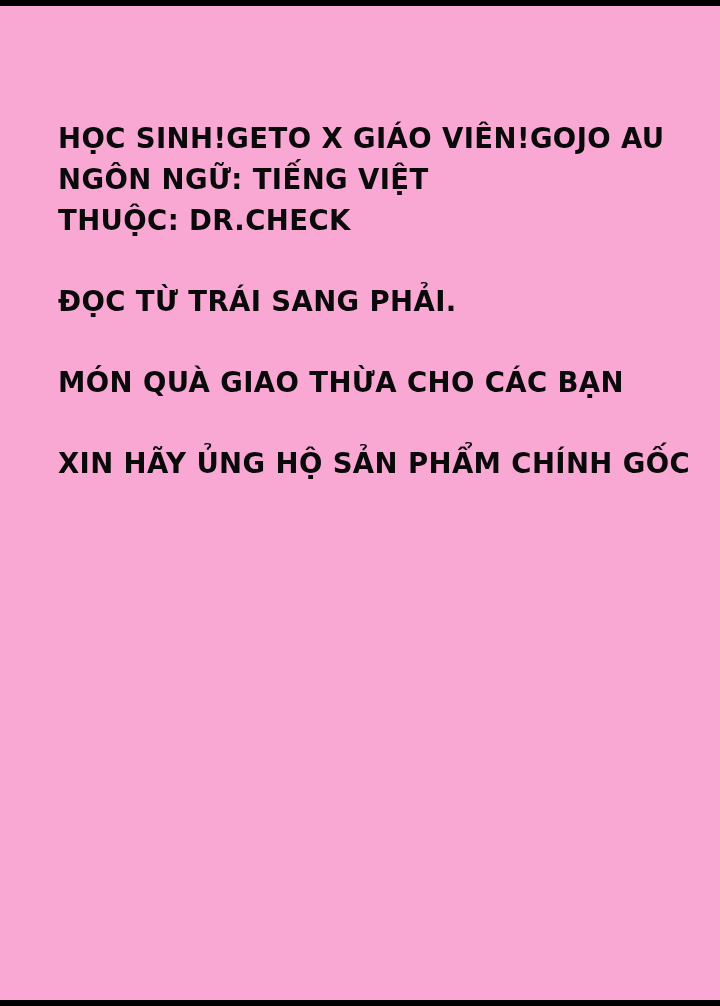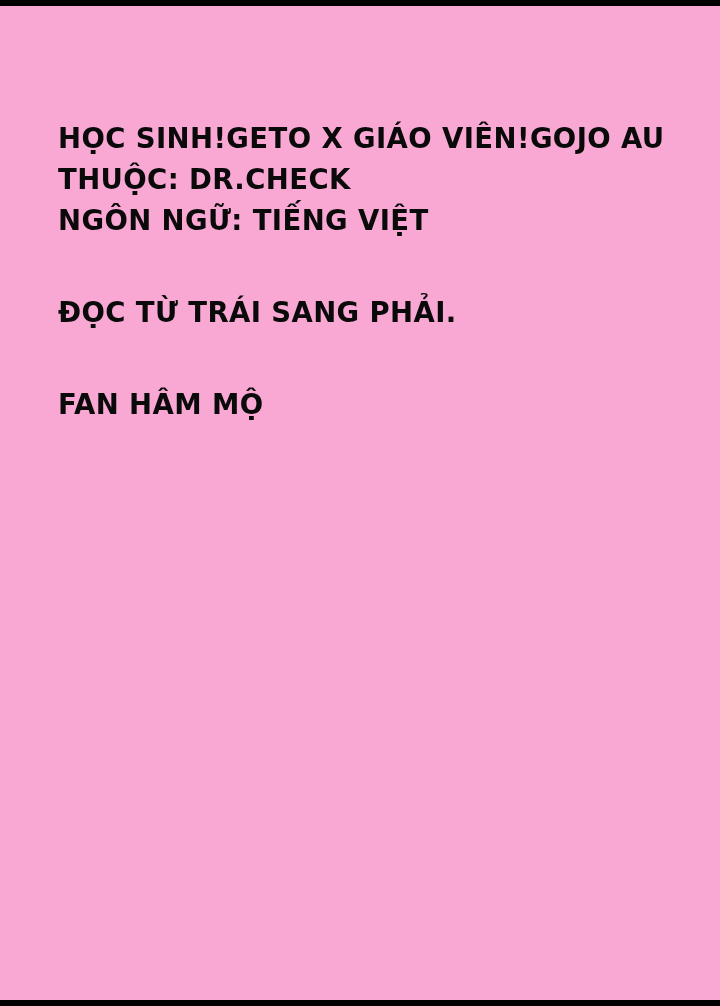--- a/index.html
+++ b/index.html
@@ -41,46 +41,47 @@
     letter-spacing: 0.4px;
     text-transform: uppercase;
     font-weight: 700;
     font-family: "DejaVu Sans", sans-serif;
   }
   .para .line {
     display: block;
     white-space: pre;
   }
   .para + .para {
-    margin-top: 51px;
+    margin-top: 40px;
   }
 </style>
 </head>
 <body>
 
 <div class="page">
 
   <div class="border-top"></div>
 
   <div class="text-block">
 
     <p class="para">
       <span class="line">HỌC SINH!GETO X GIÁO VIÊN!GOJO AU</span>
+      <span class="line">NGÔN NGỮ: TIẾNG VIỆT</span>
       <span class="line">THUỘC: DR.CHECK</span>
-      <span class="line">NGÔN NGỮ: TIẾNG VIỆT</span>
     </p>
 
     <p class="para">
       <span class="line">ĐỌC TỪ TRÁI SANG PHẢI.</span>
     </p>
 
     <p class="para">
-      <span class="line">FAN HÂM MỘ</span>
+      <span class="line">MÓN QUÀ GIAO THỪA CHO CÁC BẠN</span>
     </p>
 
     <p class="para">
+      <span class="line">XIN HÃY ỦNG HỘ SẢN PHẨM CHÍNH GỐC</span>
     </p>
 
   </div>
 
   <div class="border-bottom"></div>
 
 </div>
 
 </body></html>

